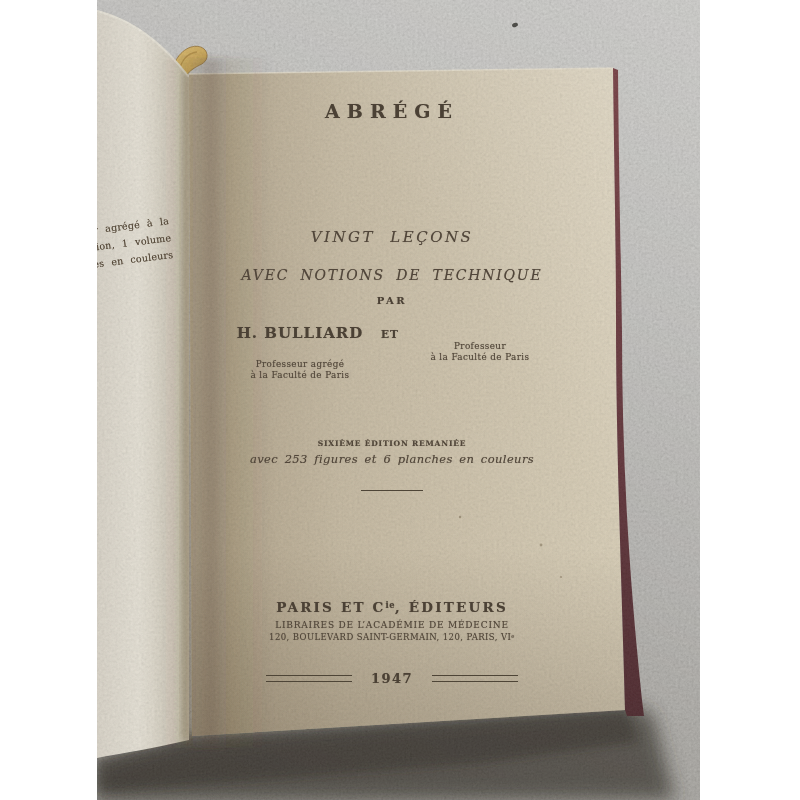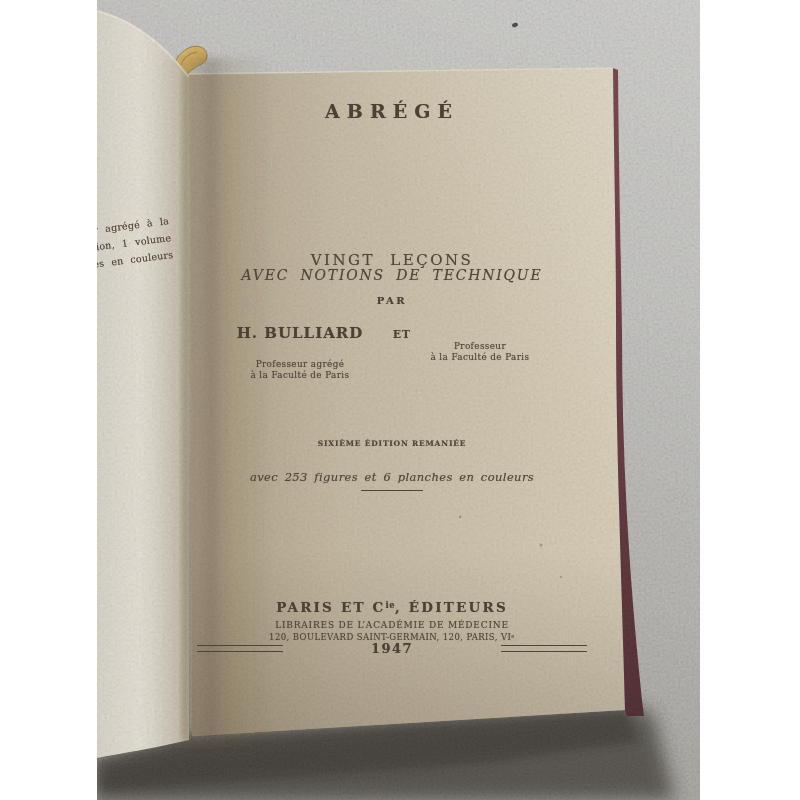--- a/index.html
+++ b/index.html
@@ -11,42 +11,42 @@
   
   .left-frag{position:absolute;left:-56px;top:212px;width:130px;z-index:2;
              transform:rotate(-7deg);transform-origin:100% 50%;
              font-size:9.5px;line-height:17px;letter-spacing:.2px;word-spacing:4px;
              color:#564a3a;text-align:right;text-shadow:0 0 .6px rgba(86,74,58,.65);}
   
   .page-text{position:absolute;left:100px;top:0;width:390px;height:568px;z-index:3;color:#4b4135;}
   .page-text>div{position:absolute;left:0;right:0;text-align:center;text-shadow:0 0 .7px rgba(75,65,53,.5);}
   .t-abrege{top:100px;font-size:19px;font-weight:bold;letter-spacing:7px;}
   .t-histo{top:156px;font-size:28px;font-weight:bold;letter-spacing:4px;}
-  .t-sub1{top:228px;font-size:15px;letter-spacing:2.5px;word-spacing:8px;color:#51463a;margin-top:23px;}
+  .t-sub1{top:228px;font-size:15px;font-style:italic;letter-spacing:2.5px;word-spacing:8px;color:#51463a;}
   .t-sub2{top:267px;font-size:14px;font-style:italic;letter-spacing:1.8px;word-spacing:5px;color:#51463a;}
   .t-par{top:295px;font-size:10px;font-weight:bold;letter-spacing:2.5px;}
   .authors{top:324px;height:62px;}
   .auth{position:absolute;top:0;width:206px;}
   .auth-l{left:0;}
   .auth-r{left:180px;}
   .auth .name{font-size:15px;font-weight:bold;letter-spacing:1px;}
   .auth-r .name{font-variant:small-caps;}
   .auth .role{font-size:8.8px;letter-spacing:.4px;line-height:10.5px;color:#52473a;}
   .auth .role.first{margin-top:17px;}
-  .auth-sep{position:absolute;left:185px;top:4px;width:40px;text-align:center;
+  .auth-sep{position:absolute;left:173px;top:4px;width:40px;text-align:center;
             font-size:10.5px;font-weight:bold;letter-spacing:1px;}
   .t-edcaps{top:439px;font-size:7.5px;font-weight:bold;letter-spacing:.8px;color:#52473a;}
-  .t-editalic{top:452px;font-size:11.5px;font-style:italic;letter-spacing:.4px;word-spacing:2.5px;color:#51463a;margin-top:18px;}
+  .t-editalic{top:452px;font-size:11.5px;font-style:italic;letter-spacing:.4px;word-spacing:2.5px;color:#51463a;}
   .t-divider{top:480px;}
   .t-divider .rule{display:inline-block;width:62px;border-top:1.4px solid #4e4537;vertical-align:middle;}
   .t-masson{top:599px;font-size:13.5px;font-weight:bold;letter-spacing:2.2px;}
   .t-masson sup,.t-address sup{font-size:.62em;vertical-align:.45em;letter-spacing:.5px;}
   .t-libraires{top:620px;font-size:9px;letter-spacing:.8px;color:#52473a;}
   .t-address{top:632px;font-size:8.5px;letter-spacing:.4px;color:#52473a;}
-  .t-yearrow{top:642px;display:flex;align-items:center;justify-content:space-between;gap:19px;}
+  .t-yearrow{top:672px;display:flex;align-items:center;justify-content:center;gap:19px;}
   .drule{display:inline-block;width:86px;height:4.5px;border-top:1.3px solid #4e4537;border-bottom:1.3px solid #4e4537;}
   .t-year{font-size:13px;font-weight:bold;letter-spacing:1.5px;line-height:13px;}
 </style>
 </head>
 <body>
 
 <div class="canvas">
   <div class="photo">
 
     <svg class="scene" viewBox="0 0 603 800" xmlns="http://www.w3.org/2000/svg">

